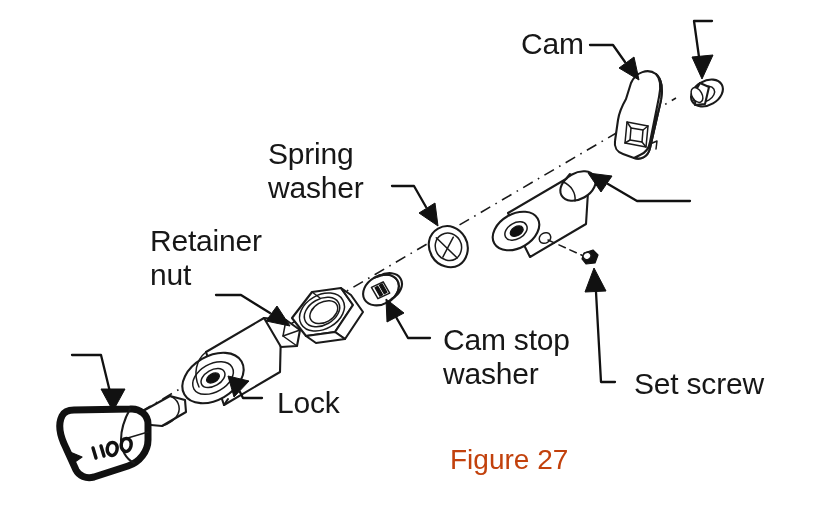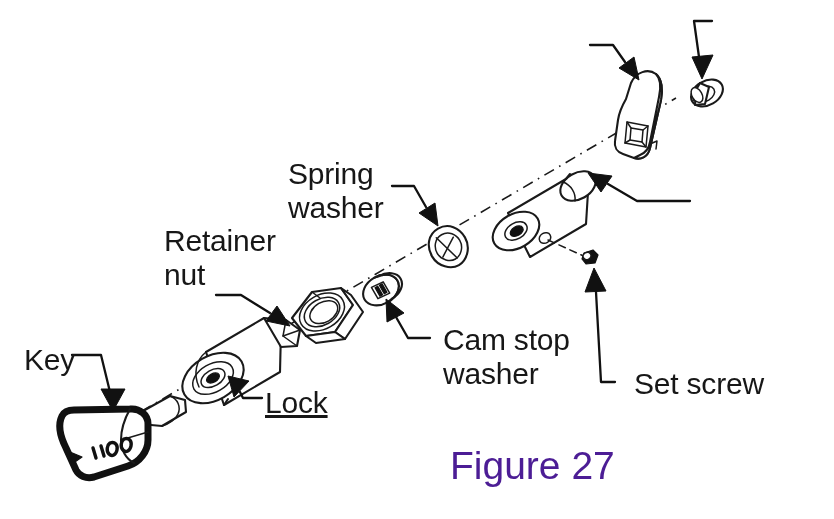--- a/index.html
+++ b/index.html
@@ -83,23 +83,23 @@
     color: #171717;
     font-family: "Liberation Sans", sans-serif;
     font-size: 30px;
     line-height: 34px;
     white-space: pre;
     letter-spacing: -0.2px;
   }
   .label.multiline { white-space: pre-line; }
   .caption {
     position: absolute;
-    color: #4c1d95;
+    color: #c2410c;
     font-family: "Liberation Sans", sans-serif;
-    font-size: 39px;
+    font-size: 28px;
     white-space: pre;
   }
 </style>
 </head>
 <body>
 
 <div id="figure-root">
 
   <svg id="figure-svg" viewBox="0 0 834 519">
 
@@ -280,33 +280,33 @@
       <path class="arrowhead" d="M 588,173 L 612,176 L 601,192 Z"></path>
     </g>
 
     <g>
       <path class="leader" d="M 615,382 L 601,382 L 596,292"></path>
       <path class="arrowhead" d="M 594,268 L 585,292 L 606,291 Z"></path>
     </g>
 
   </svg>
 
-  <div class="label" style="left:24px; top:343px;">Key</div>
-
-  <div class="label" style="left:265px; top:386px;text-decoration:underline;">Lock</div>
-
-  <div class="label multiline" style="left:164px; top:224px;">Retainer
+
+  <div class="label" style="left:277px; top:386px;">Lock</div>
+
+  <div class="label multiline" style="left:150px; top:224px;">Retainer
 nut</div>
 
   <div class="label multiline" style="left:435px; top:323px;margin-left:8px;">Cam stop
 washer</div>
 
-  <div class="label multiline" style="left:288px; top:137px;margin-top:20px;">Spring
+  <div class="label multiline" style="left:268px; top:137px;">Spring
 washer</div>
 
+  <div class="label" style="left:521px; top:27px;">Cam</div>
 
 
 
   <div class="label" style="left:618px; top:367px;margin-left:16px;">Set screw</div>
 
   <div class="caption" style="left:450px; top:444px;">Figure 27</div>
 
 </div>
 
 </body></html>

